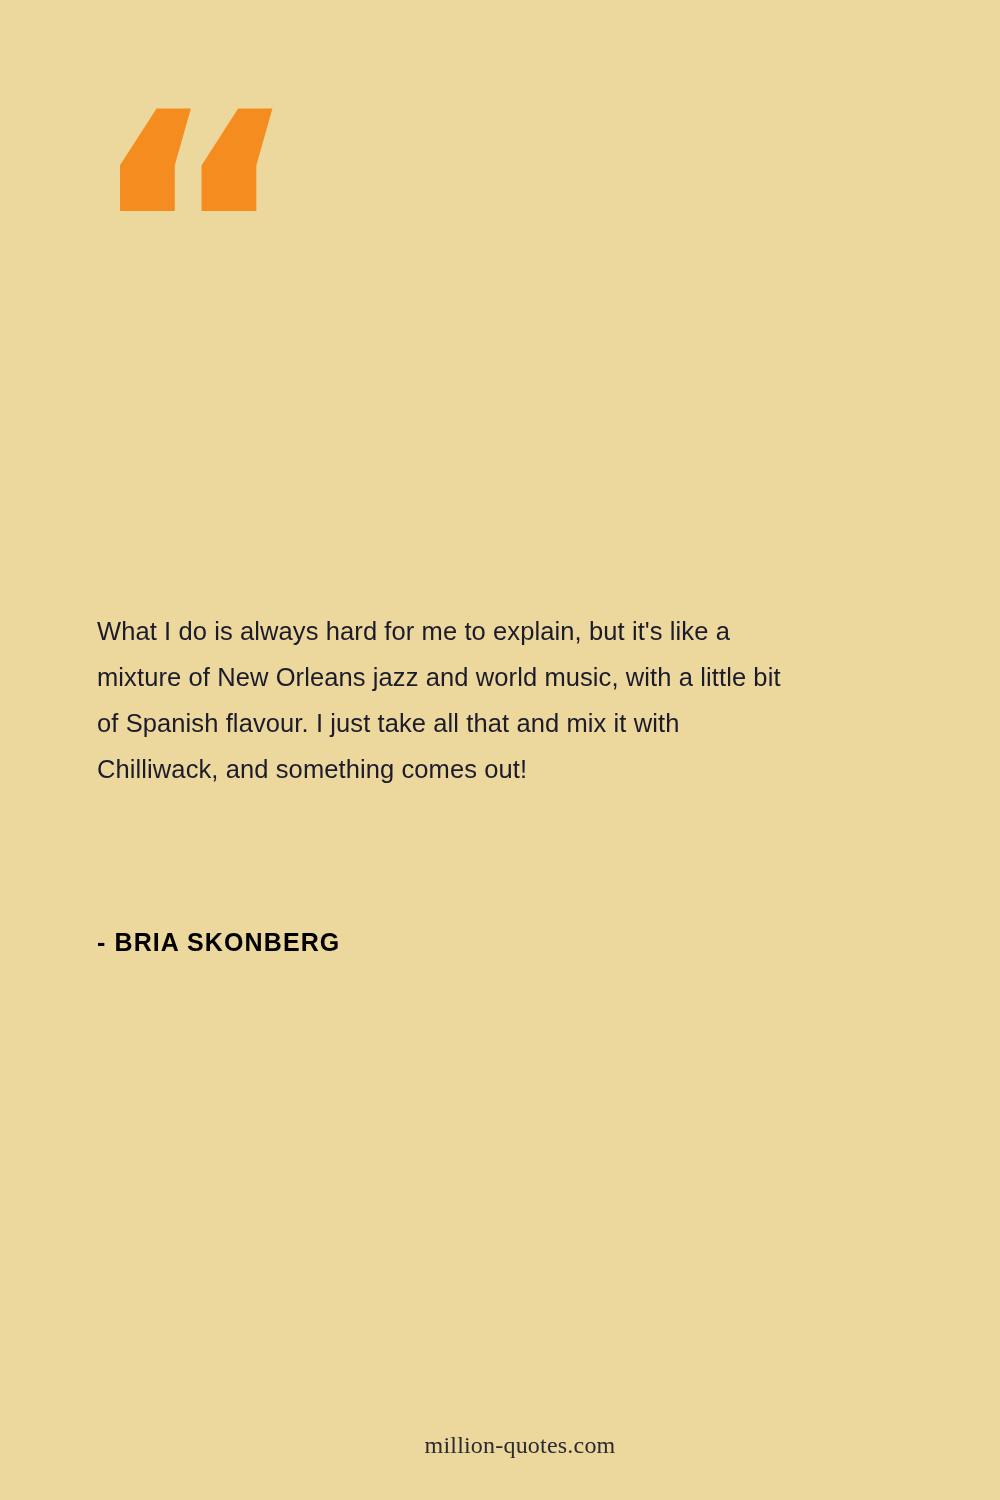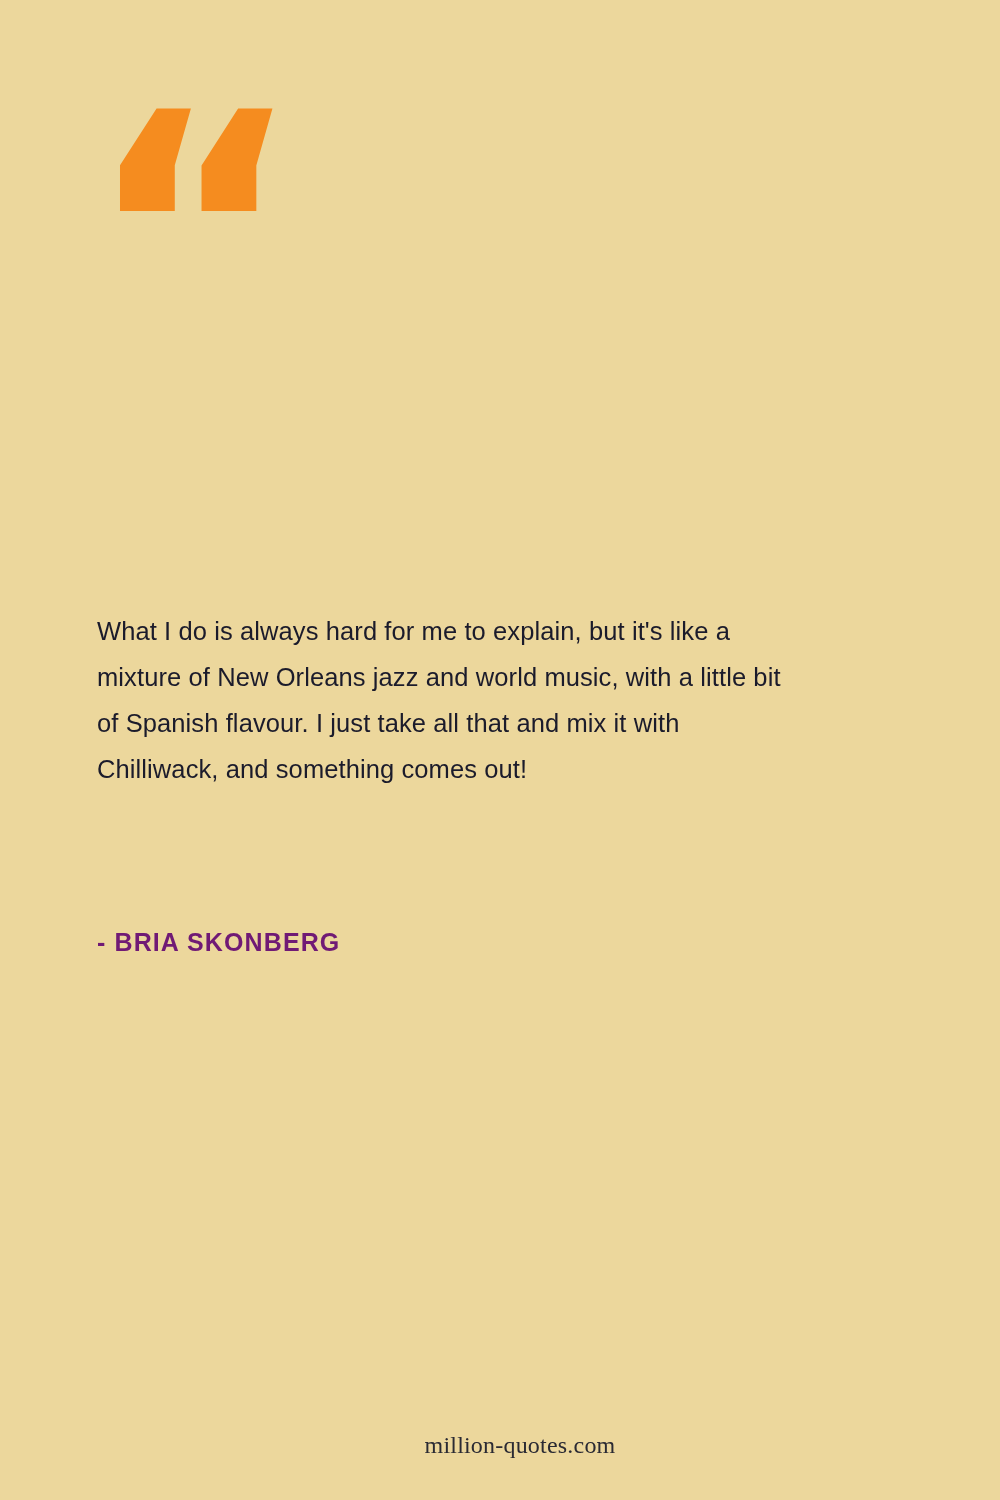--- a/index.html
+++ b/index.html
@@ -43,21 +43,21 @@
     color: #1b1b2b;
     letter-spacing: 0.1px;
   }
   .author {
     position: absolute;
     left: 97px;
     top: 928px;
     font-size: 25px;
     font-weight: 700;
     letter-spacing: 1.1px;
-    color: #701a75;
+    color: #000000;
     text-transform: uppercase;
   }
   .footer {
     position: absolute;
     left: 0;
     right: 0;
     top: 1432px;
     text-align: center;
     font-family: "Liberation Serif", serif;
     font-size: 24px;

